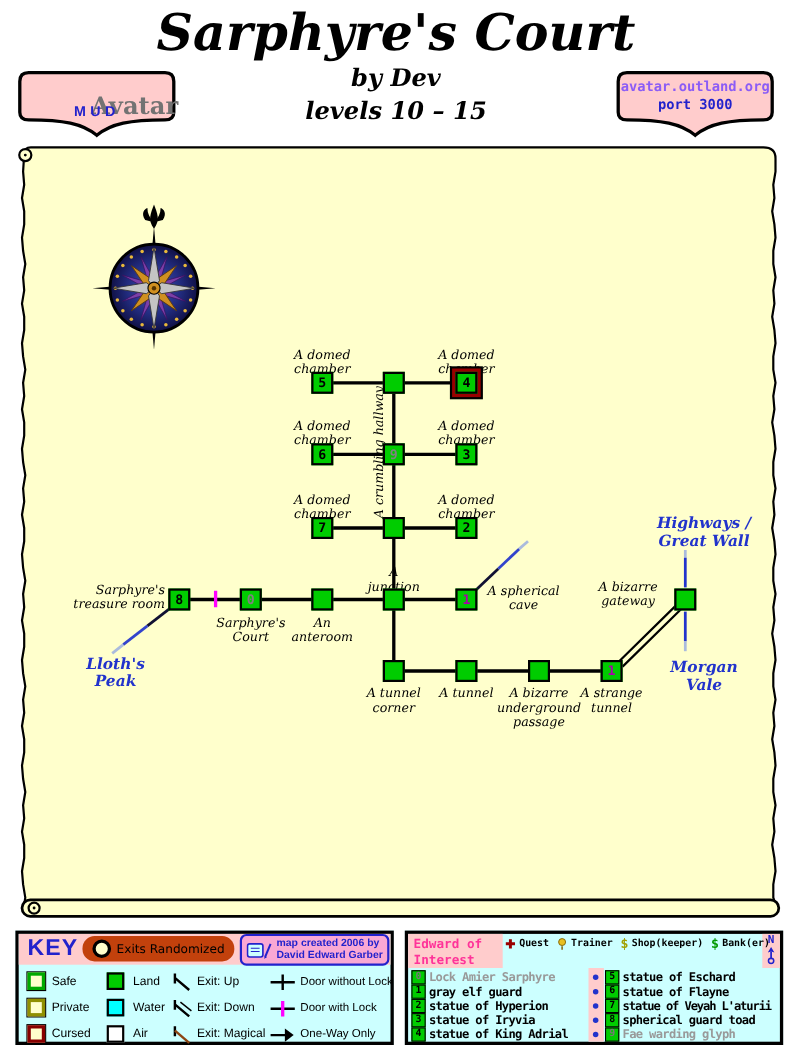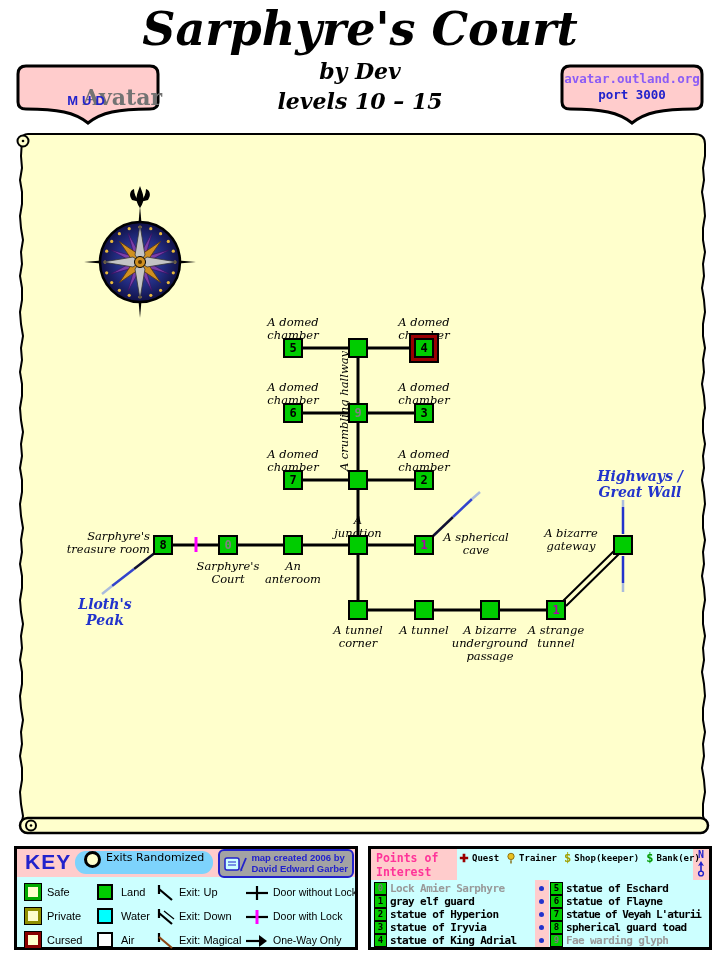--- a/index.html
+++ b/index.html
@@ -40,26 +40,26 @@
   .blue-lbl{position:absolute;font:bold italic 14px/1.15 "DejaVu Serif",serif;color:#2233CC;
     text-align:center;white-space:pre-line;z-index:2}
   
   .panel{position:absolute;top:846px;width:344px;height:104px;border:3px solid #000;
     background:#CCFFFF;box-sizing:border-box}
   .key-panel{left:14px}
   .poi-panel{left:368px}
   .phead{position:absolute;left:0;top:0;width:338px;height:28px;background:#FFCCCC}
   .key-title{position:absolute;left:8px;top:1px;font:bold 21px "Liberation Sans",sans-serif;
     color:#2222CC;letter-spacing:1px}
-  .rand-pill{position:absolute;left:58px;top:2px;height:23px;background:#7dd3fc;border-radius:11px;
-    display:flex;align-items:flex-start;gap:5px;padding:0 9px}
+  .rand-pill{position:absolute;left:58px;top:2px;height:23px;background:#c2410c;border-radius:11px;
+    display:flex;align-items:center;gap:5px;padding:0 9px}
   .rand-circle{width:11px;height:11px;border:3px solid #000;border-radius:50%;background:#FFFFCC}
   .rand-lbl{font:11px "DejaVu Sans",sans-serif;color:#000;white-space:nowrap}
   .credit-box{position:absolute;right:1px;top:0px;height:25px;border:2px solid #2222CC;
-    border-radius:6px;background:#a3a3a3;display:flex;align-items:center;gap:3px;padding:0 4px}
+    border-radius:6px;background:#f9a8d4;display:flex;align-items:center;gap:3px;padding:0 4px}
   .credit-text{font:bold 9.5px/10.5px "Liberation Sans",sans-serif;color:#2222CC;white-space:pre-line}
   .sw{position:absolute;box-sizing:border-box}
   .sw1{width:16px;height:16px;background:#FFFFCC;box-shadow:0 0 0 1px #000}
   .safe{border:3px solid #00AA00}.priv{border:3px solid #909000}.curse{border:3px solid #880000}
   .sw2{width:16px;height:16px;border:2px solid #000}
   .land{background:#00CC00}.water{background:#00FFFF}.air{background:#FFFFFF}
   .klbl{position:absolute;font:11px/16px "Liberation Sans",sans-serif;color:#000;white-space:nowrap}
   .klbl4{font-size:10.5px}
   .kicon{position:absolute}
   
@@ -297,20 +297,22 @@
 underground
 passage</div>
   <div class="lbl" style="left:505px;top:496px;width:90px">A strange
 tunnel</div>
   <div class="vlbl">A crumbling hallway</div>
 
   <div class="blue-lbl" style="left:572px;top:340px;width:124px">Highways /
 Great Wall</div>
   <div class="blue-lbl" style="left:49px;top:468px;width:100px">Lloth's
 Peak</div>
+  <div class="blue-lbl" style="left:584px;top:471px;width:100px">Morgan
+Vale</div>
 </div>
 
 <div class="panel key-panel">
   <div class="phead">
     <span class="key-title">KEY</span>
     <div class="rand-pill">
       <span class="rand-circle"></span>
       <span class="rand-lbl">Exits Randomized</span>
     </div>
     <div class="credit-box">
@@ -365,21 +367,21 @@
   <svg class="kicon" style="left:228px;top:83px" width="24" height="18">
     <path d="M1,9 H16" stroke="#000" stroke-width="2.2"></path>
       <path d="M14,3 L22,9 L14,15 Z" fill="#000"></path>
   </svg>
   <span class="klbl klbl4" style="left:256px;top:35px">Door without Lock</span>
   <span class="klbl klbl4" style="left:256px;top:59px">Door with Lock</span>
   <span class="klbl klbl4" style="left:256px;top:83px">One-Way Only</span>
 </div>
 
 <div class="panel poi-panel">
-  <div class="poi-title">Points of
+  <div class="poi-title">Edward of
 Interest</div>
   <div class="nblock">
     <span class="nl">N</span>
     <svg width="10" height="17" viewBox="0 0 10 17">
       <path d="M5,1 L8,6 L5,5 L2,6 Z" fill="#2222CC"></path>
       <path d="M5,5 V12" stroke="#2222CC" stroke-width="1.6"></path>
       <circle cx="5" cy="13.5" r="2.4" fill="none" stroke="#2222CC" stroke-width="1.4"></circle>
     </svg>
   </div>
   <div class="irow irow1">

